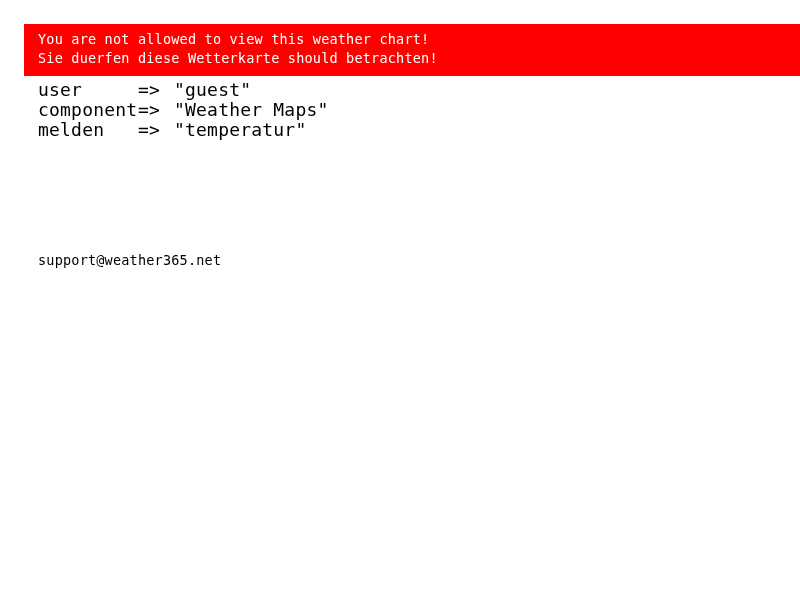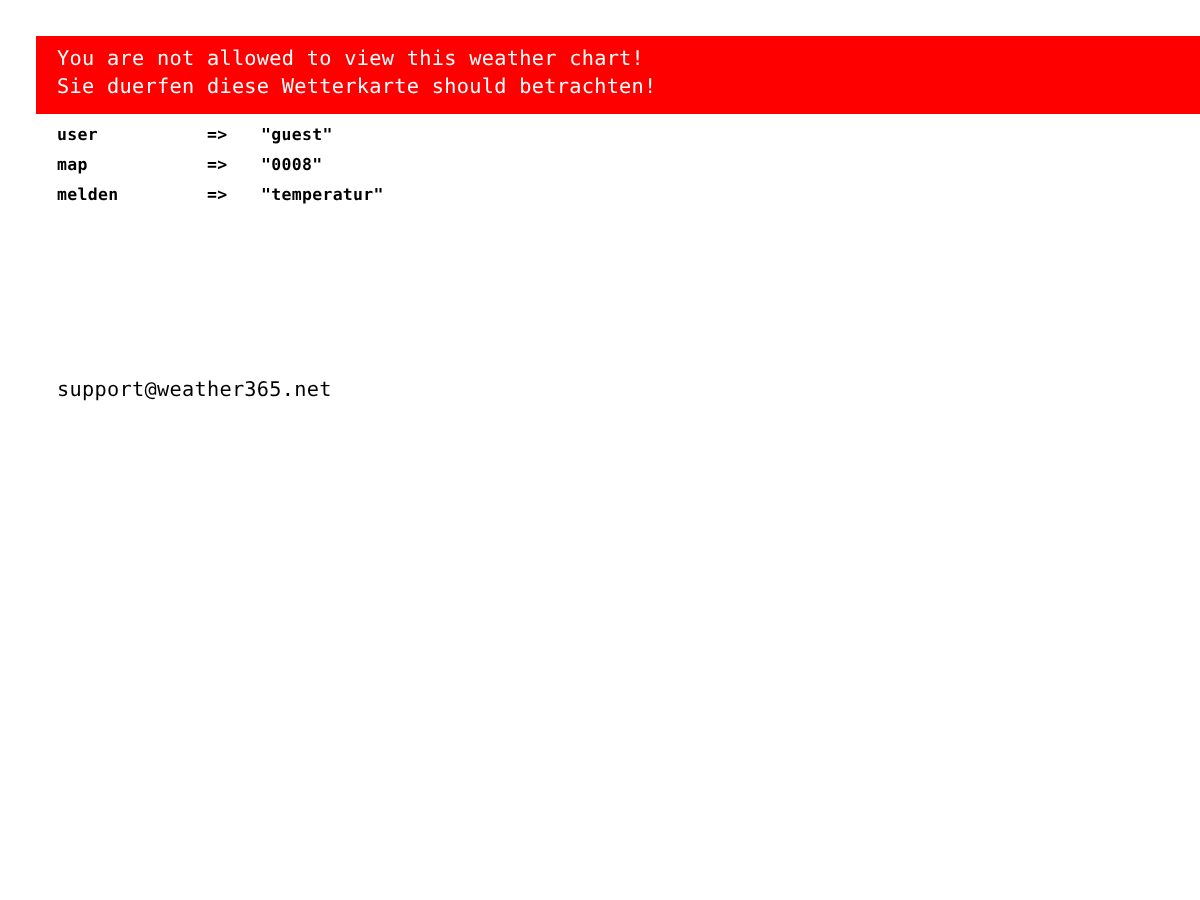--- a/index.html
+++ b/index.html
@@ -42,23 +42,22 @@
     color: #000000;
   }
   .banner-line {
     display: block;
   }
   .params {
     position: absolute;
     left: 38px;
     top: 80px;
     border-collapse: collapse;
-    font-size: 11px;
+    font-size: 18px;
     line-height: 20px;
-    font-weight: bold;
   }
   .params td {
     padding: 0 0 0 0;
     vertical-align: top;
     white-space: pre;
     letter-spacing: 0.2px;
   }
   .params td.key {
     width: 100px;
   }
@@ -89,23 +88,23 @@
   </div>
 
   <table class="params">
     <tbody>
       <tr>
         <td class="key">user</td>
         <td class="arrow">=&gt;</td>
         <td class="value">"guest"</td>
       </tr>
       <tr>
-        <td class="key">map</td>
+        <td class="key">component</td>
         <td class="arrow">=&gt;</td>
-        <td class="value">"0008"</td>
+        <td class="value">"Weather Maps"</td>
       </tr>
       <tr>
         <td class="key">melden</td>
         <td class="arrow">=&gt;</td>
         <td class="value">"temperatur"</td>
       </tr>
     </tbody>
   </table>
 
 

